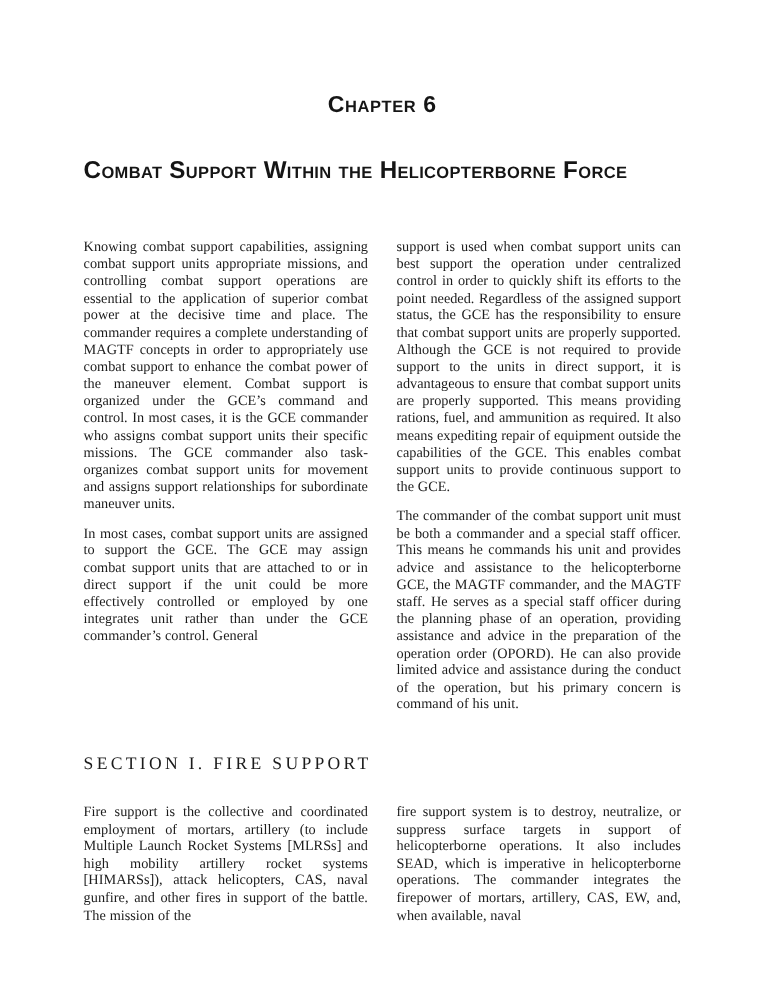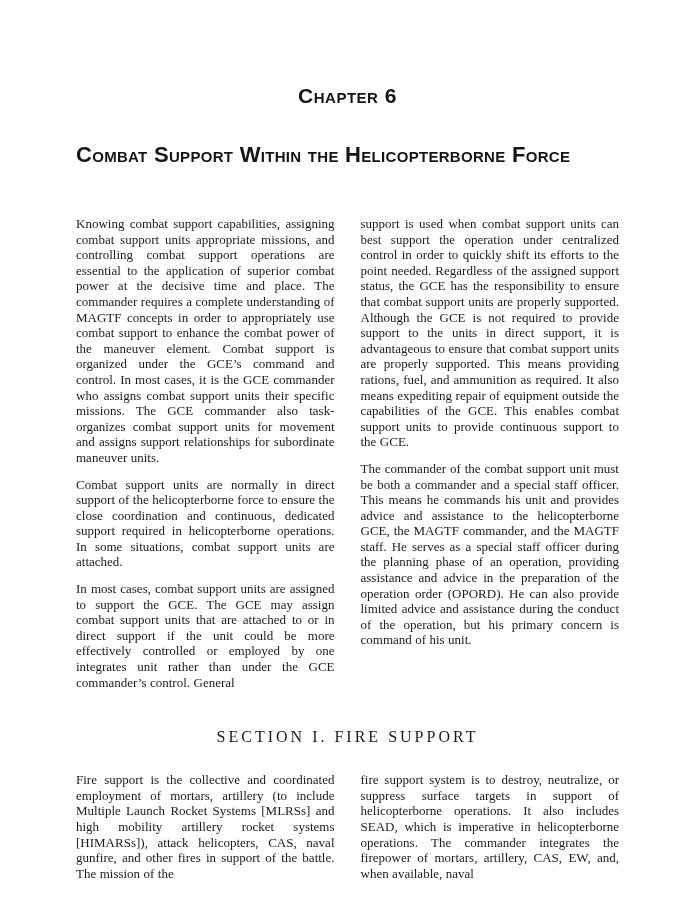--- a/index.html
+++ b/index.html
@@ -54,21 +54,21 @@
       text-align: justify;
       hyphens: auto;
       -webkit-hyphens: auto;
       word-spacing: 0.2px;
     }
     .col p:last-child {
       margin-bottom: 0;
     }
     .section-heading {
       margin: 38px 0 0 0;
-      text-align: center;
+      text-align: left;
       font-family: "Liberation Serif", serif;
       font-weight: normal;
       font-size: 16px;
       letter-spacing: 3px;
       color: #1b1b1b;
     }
     .columns.fire {
       margin-top: 26px;
       justify-content: space-between;
     }
@@ -78,21 +78,20 @@
 
 <div class="page">
 
   <h2 class="chapter-heading">Chapter 6</h2>
 
   <h1 class="page-title">Combat Support Within the Helicopterborne Force</h1>
 
   <div class="columns">
     <div class="col">
       <p>Knowing combat support capabilities, assigning combat support units appropriate missions, and controlling combat support operations are essential to the application of superior combat power at the decisive time and place. The commander requires a complete understanding of MAGTF concepts in order to appropriately use combat support to enhance the combat power of the maneuver element. Combat support is organized under the GCE’s command and control. In most cases, it is the GCE commander who assigns combat support units their specific missions. The GCE commander also task-organizes combat support units for movement and assigns support relationships for subordinate maneuver units.</p>
-      <p>Combat support units are normally in direct support of the helicopterborne force to ensure the close coordination and continuous, dedicated support required in helicopterborne operations. In some situations, combat support units are attached.</p>
       <p>In most cases, combat support units are assigned to support the GCE. The GCE may assign combat support units that are attached to or in direct support if the unit could be more effectively controlled or employed by one integrates unit rather than under the GCE commander’s control. General</p>
     </div>
     <div class="col">
       <p>support is used when combat support units can best support the operation under centralized control in order to quickly shift its efforts to the point needed. Regardless of the assigned support status, the GCE has the responsibility to ensure that combat support units are properly supported. Although the GCE is not required to provide support to the units in direct support, it is advantageous to ensure that combat support units are properly supported. This means providing rations, fuel, and ammunition as required. It also means expediting repair of equipment outside the capabilities of the GCE. This enables combat support units to provide continuous support to the GCE.</p>
       <p>The commander of the combat support unit must be both a commander and a special staff officer. This means he commands his unit and provides advice and assistance to the helicopterborne GCE, the MAGTF commander, and the MAGTF staff. He serves as a special staff officer during the planning phase of an operation, providing assistance and advice in the preparation of the operation order (OPORD). He can also provide limited advice and assistance during the conduct of the operation, but his primary concern is command of his unit.</p>
     </div>
   </div>
 
   <h2 class="section-heading">SECTION I. FIRE SUPPORT</h2>
 

